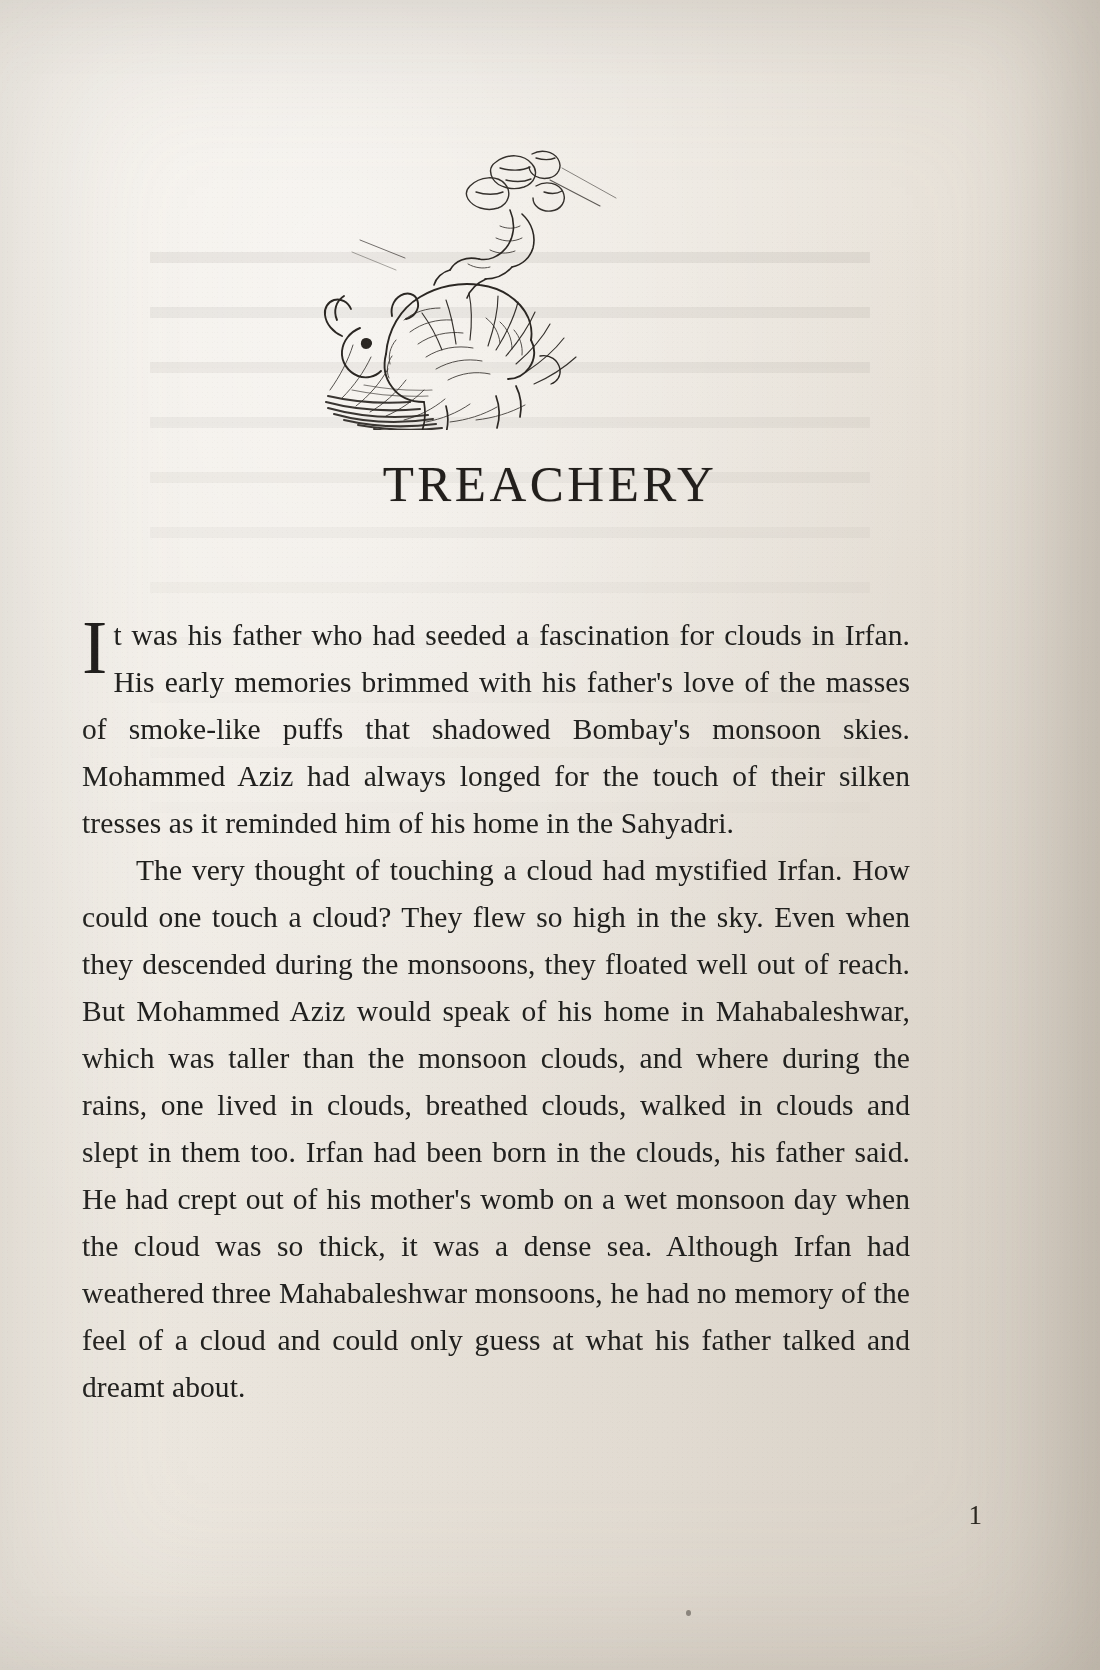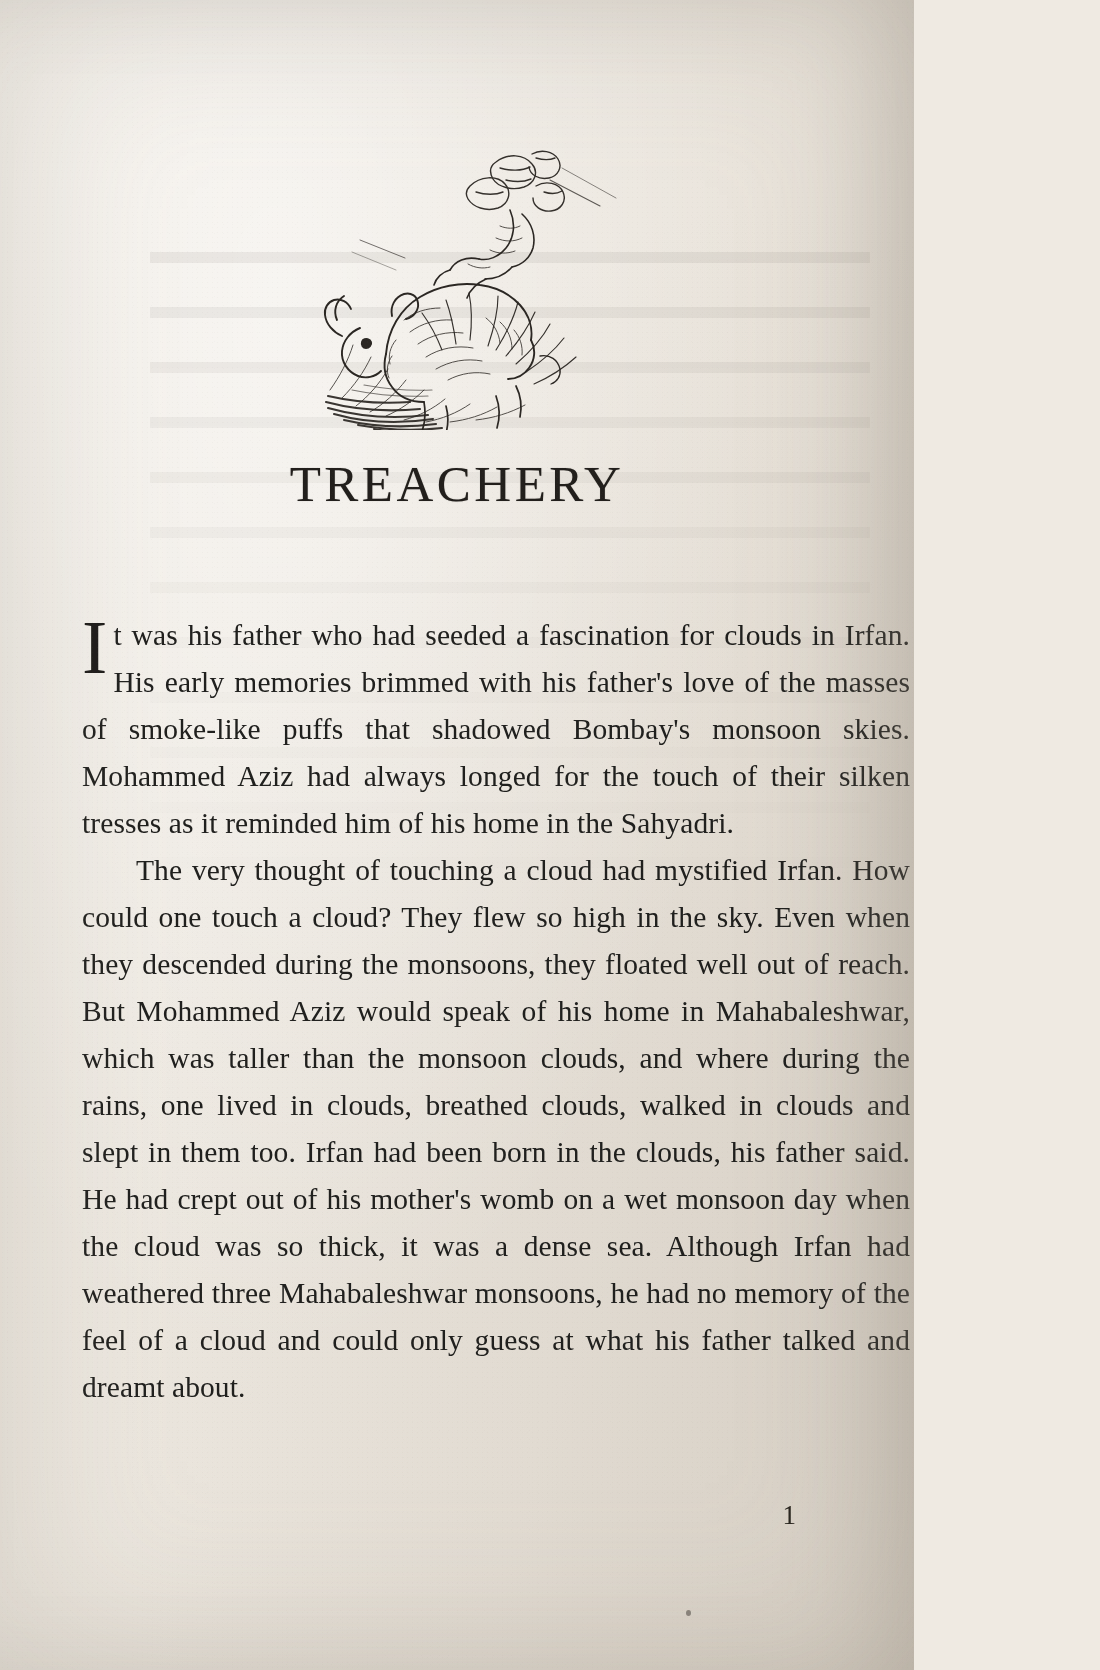--- a/index.html
+++ b/index.html
@@ -10,21 +10,21 @@
     width: 1100px;
     height: 1670px;
     background: #efeae2;
     font-family: "Liberation Serif", serif;
     overflow: hidden;
   }
 
   
   .page {
     position: relative;
-    width: 914px;
+    width: 1100px;
     height: 1670px;
     background:
       radial-gradient(ellipse at 30% 18%, rgba(255,255,255,0.55) 0%, rgba(255,255,255,0) 55%),
       radial-gradient(ellipse at 85% 80%, rgba(205,197,186,0.40) 0%, rgba(205,197,186,0) 60%),
       linear-gradient(105deg, #f2eee7 0%, #ece7df 35%, #e8e2d9 68%, #ddd6cb 100%);
     box-sizing: border-box;
   }
   
   .grain {
     position: absolute;

